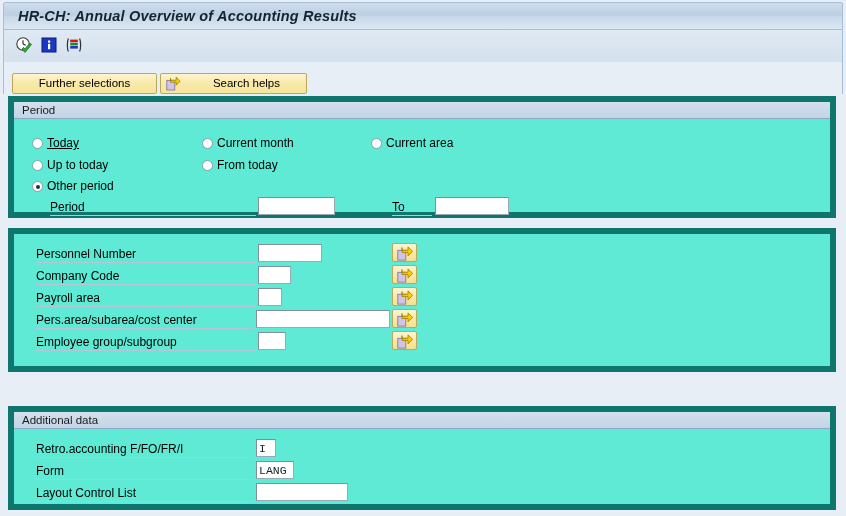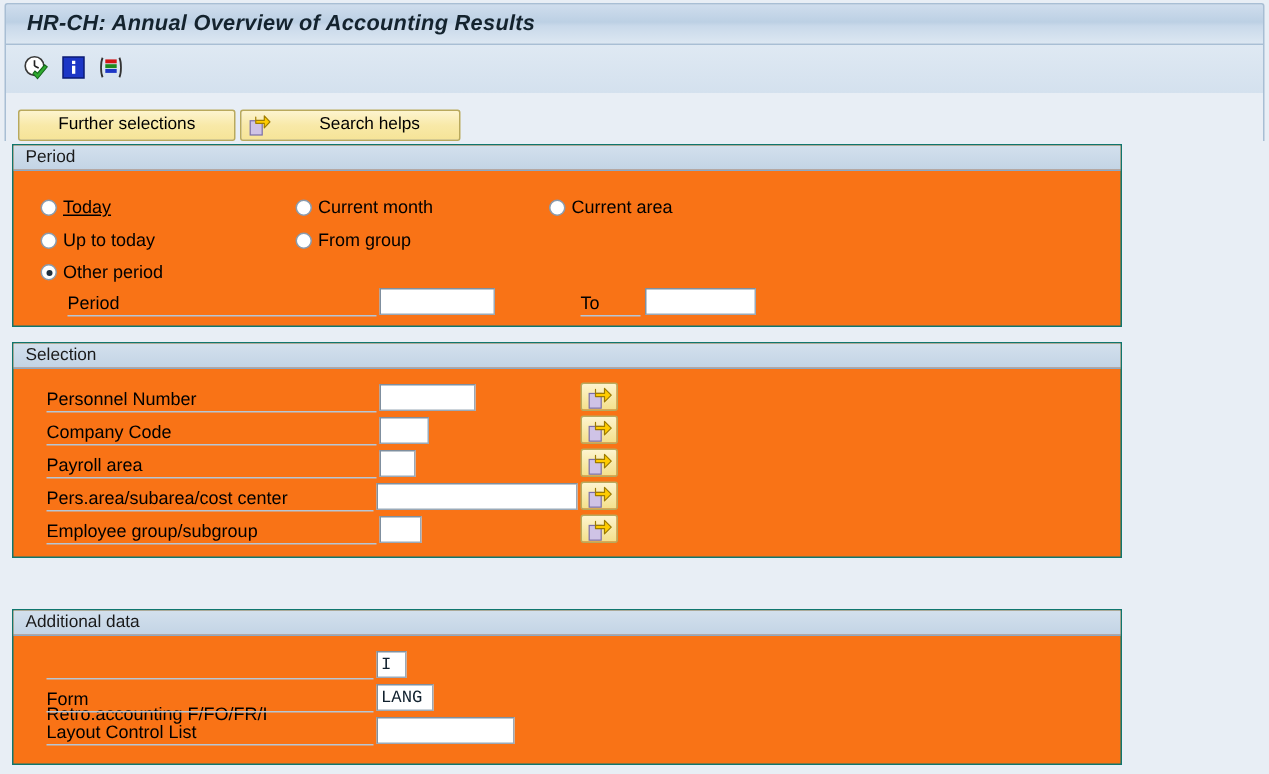--- a/index.html
+++ b/index.html
@@ -95,23 +95,23 @@
   .sapbtn.b2 { left: 156px; width: 147px; text-align: right; padding-right: 26px; }
   .sapbtn .arrow-ico {
     position: absolute;
     left: 5px; top: 2px;
     width: 15px; height: 15px;
   }
   
   .panel {
     position: absolute;
     left: 8px;
-    width: 740px;
-    border: 1px solid #0f766e;
-    background: #f97316;
+    width: 828px;
+    border: 6px solid #0f766e;
+    background: #5eead4;
     box-sizing: border-box;
   }
   .panel-hdr {
     height: 17px;
     background: linear-gradient(to bottom, #d3e0ed 0%, #c3d4e5 100%);
     border-bottom: 1px solid #8ba9c6;
     box-sizing: border-box;
     font-size: 11.5px;
     color: #1a1a1a;
     line-height: 16px;
@@ -252,39 +252,38 @@
       <span class="radio-dot"></span><span>Current month</span>
     </div>
     <div class="radio-opt" style="left:357px; top:17px;">
       <span class="radio-dot"></span><span>Current area</span>
     </div>
 
     <div class="radio-opt" style="left:18px; top:39px;text-align:right;">
       <span class="radio-dot"></span><span>Up to today</span>
     </div>
     <div class="radio-opt" style="left:188px; top:39px;">
-      <span class="radio-dot"></span><span>From group</span>
+      <span class="radio-dot"></span><span>From today</span>
     </div>
 
     <div class="radio-opt checked" style="left:18px; top:60px;">
       <span class="radio-dot"></span><span>Other period</span>
     </div>
 
     <div class="fld-label" style="left:36px; top:80px;">Period</div>
     <div class="fld-underline" style="left:36px; top:96px; width:206px;"></div>
     <input class="sapinput" style="left: 244px; top: 78px; width: 77px;" value="">
 
     <div class="fld-label" style="left:378px; top:80px;">To</div>
     <div class="fld-underline" style="left:378px; top:96px; width:40px;"></div>
     <input class="sapinput" style="left: 421px; top: 78px; width: 74px;" value="">
   </div>
 </div>
 
 <div class="panel" id="panel-selection">
-  <div class="panel-hdr">Selection</div>
   <div class="panel-body">
 
     <div class="fld-label" style="left:22px; top:12px;">Personnel Number</div>
     <div class="fld-underline" style="left:22px; top:28px; width:220px;"></div>
     <input class="sapinput" style="left: 244px; top: 10px; width: 64px;" value="">
     <div class="helpbtn" style="left:378px; top:9px;">
       <svg width="17" height="15" viewBox="0 0 17 15">
           <rect x="0.8" y="4.3" width="8" height="9.8" fill="#cfc3e6" stroke="#7b6ea8" stroke-width="0.8"></rect>
           <path d="M5 1.6 L5 4.2 L11 4.2 L11 0.9 L15.5 5.4 L11 9.9 L11 6.4 L5 6.4 Z" fill="#ffcc00" stroke="#9c7a00" stroke-width="0.8" stroke-linejoin="round"></path>
         </svg>
@@ -329,21 +328,21 @@
           <path d="M5 1.6 L5 4.2 L11 4.2 L11 0.9 L15.5 5.4 L11 9.9 L11 6.4 L5 6.4 Z" fill="#ffcc00" stroke="#9c7a00" stroke-width="0.8" stroke-linejoin="round"></path>
         </svg>
     </div>
   </div>
 </div>
 
 <div class="panel" id="panel-additional">
   <div class="panel-hdr">Additional data</div>
   <div class="panel-body">
 
-    <div class="fld-label" style="left:22px; top:12px;margin-top:32px;">Retro.accounting F/FO/FR/I</div>
+    <div class="fld-label" style="left:22px; top:12px;">Retro.accounting F/FO/FR/I</div>
     <div class="fld-underline" style="left:22px; top:28px; width:218px;"></div>
     <input class="sapinput" style="left: 242px; top: 10px; width: 20px;" value="I">
 
     <div class="fld-label" style="left:22px; top:34px;">Form</div>
     <div class="fld-underline" style="left:22px; top:50px; width:218px;"></div>
     <input class="sapinput" style="left: 242px; top: 32px; width: 38px;" value="LANG">
 
     <div class="fld-label" style="left:22px; top:56px;">Layout Control List</div>
     <div class="fld-underline" style="left:22px; top:72px; width:218px;"></div>
     <input class="sapinput" style="left: 242px; top: 54px; width: 92px;" value="">

